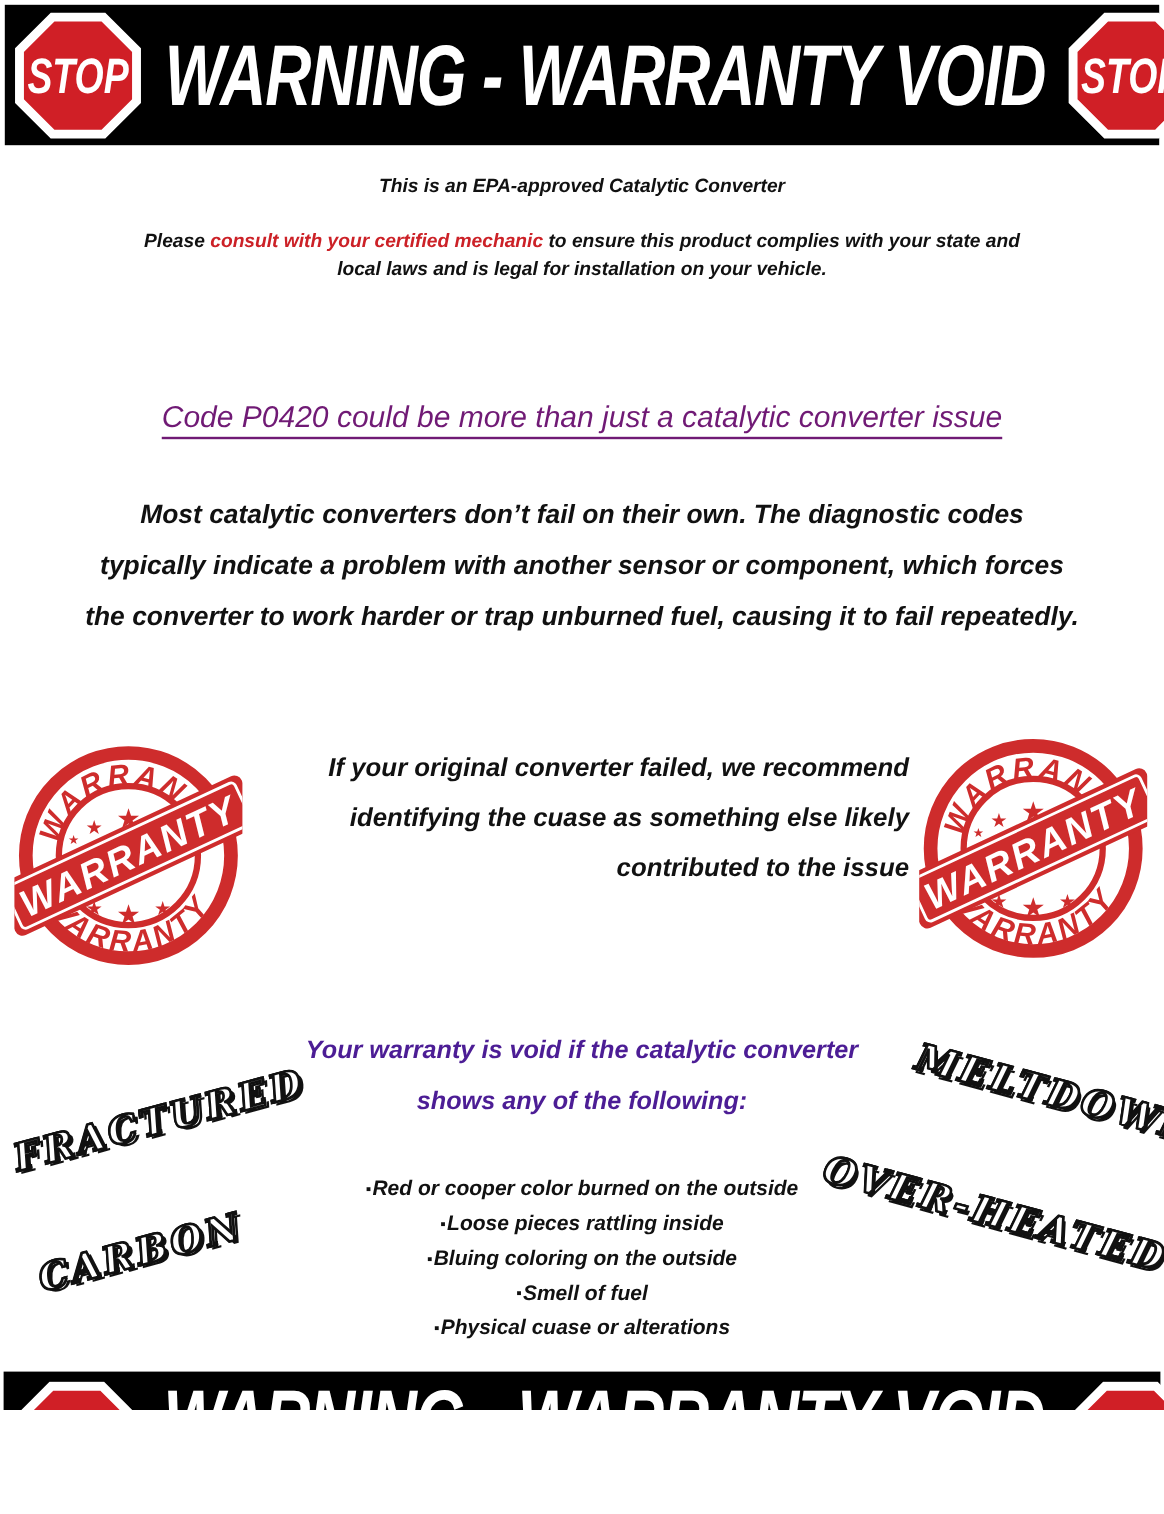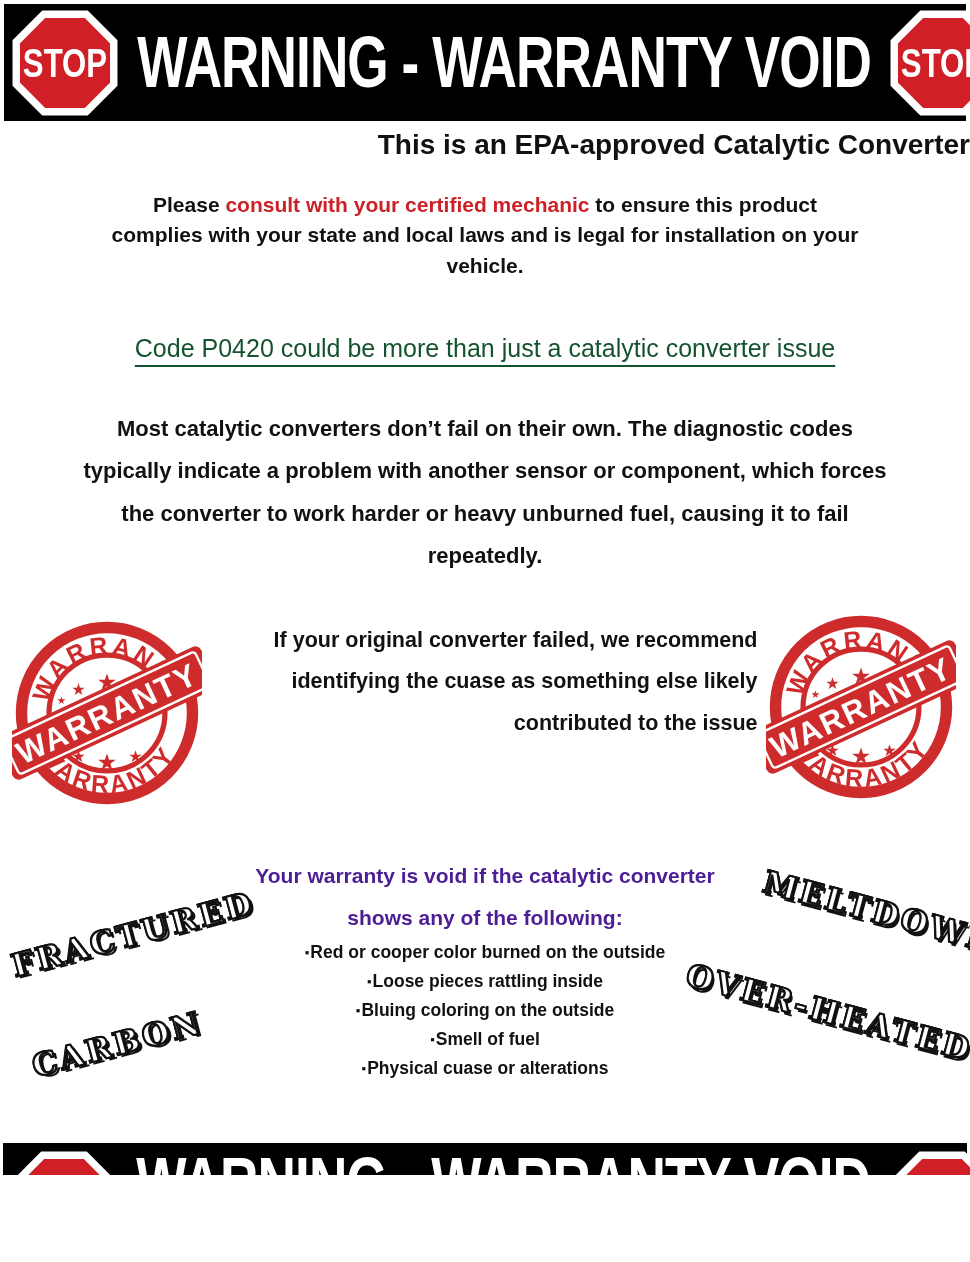--- a/index.html
+++ b/index.html
@@ -1,54 +1,54 @@
 <!DOCTYPE html>
 <html><head>
 <meta charset="utf-8">
 <style>
   html,body{margin:0;padding:0;background:#fff;}
   .page{
     position:relative;width:970px;height:1175px;background:#ffffff;
-    font-family:"Liberation Sans",sans-serif;overflow:hidden;color:#111;
+    font-family:"Liberation Sans",sans-serif;overflow:hidden;color:#111;font-style:italic;
   }
   
   .banner{
     position:absolute;background:#000;display:flex;align-items:center;
     justify-content:space-between;padding:0 8px;box-sizing:border-box;
   }
   .banner-top{top:4px;left:4px;right:4px;height:117px;}
   .banner-bottom{top:1143px;left:3px;right:3px;height:116px;align-items:flex-start;padding-top:8px;}
   .banner-title{
     flex:1;text-align:center;color:#fff;font-weight:700;font-size:56px;
     letter-spacing:-1px;transform:scaleY(1.28) scaleX(0.95);white-space:nowrap;
   }
   .stop-sign{width:106px;height:106px;flex:0 0 auto;}
   .stop-sign svg{width:100%;height:100%;}
   .stop-text{font-family:"Liberation Sans",sans-serif;font-weight:700;fill:#fff;}
   
   .blk{position:absolute;left:0;right:0;text-align:center;}
   .blk .inner{margin:0 auto;}
-  .intro{top:129px;font-size:28px;font-weight:700;text-align:right;}
-  .consult{top:190px;font-size:21px;font-weight:700;line-height:1.45;}
+  .intro{top:147px;font-size:16px;font-weight:700;}
+  .consult{top:190px;font-size:16px;font-weight:700;line-height:1.45;}
   .consult .inner{max-width:760px;}
   .red{color:#cc2127;}
-  .code-heading{top:334px;font-size:25px;color:#14532d;}
+  .code-heading{top:334px;font-size:25px;color:#701a75;}
   .code-heading .inner{
     display:inline-block;text-decoration:underline;
     text-decoration-thickness:2px;text-underline-offset:8px;
   }
   .explanation{top:408px;font-size:22px;font-weight:700;line-height:1.93;}
   .explanation .inner{max-width:830px;}
   .recommendation{top:620px;font-size:21.5px;font-weight:700;line-height:1.92;}
   .recommendation .inner{max-width:545px;text-align:right;}
   .failure{top:772px;font-size:26px;font-weight:400;line-height:1.55;}
   .failure .inner{max-width:480px;}
   .void-heading{top:855px;font-size:21px;font-weight:700;color:#4c1d95;line-height:2.0;}
   .void-heading .inner{max-width:510px;}
-  .void-list{top:938px;font-size:17.5px;font-weight:700;line-height:29px;}
+  .void-list{top:976px;font-size:17.5px;font-weight:700;line-height:29px;}
   .vl-item .bullet{font-size:13px;vertical-align:1px;margin-right:1px;}
   
   .deco{
     position:absolute;font-family:"DejaVu Serif",serif;font-weight:700;
     letter-spacing:3px;white-space:nowrap;color:#fff;font-size:31px;
     -webkit-text-stroke:2px #111;
     text-shadow:-1px -1px 0 #111,1px -1px 0 #111,-1px 1px 0 #111,1px 1px 0 #111,3px 3px 0 #111;
   }
   .deco-fractured{left:8px;top:916px;transform:rotate(-15deg);}
   .deco-carbon{left:30px;top:1026px;transform:rotate(-15deg);}
@@ -96,21 +96,21 @@
 
   <div class="blk consult">
     <div class="inner"><span>Please </span><span class="red">consult with your certified mechanic</span><span> to ensure this product complies with your state and local laws and is legal for installation on your vehicle.</span></div>
   </div>
 
   <div class="blk code-heading">
     <div class="inner">Code P0420 could be more than just a catalytic converter issue</div>
   </div>
 
   <div class="blk explanation">
-    <div class="inner">Most catalytic converters don’t fail on their own. The diagnostic codes typically indicate a problem with another sensor or component, which forces the converter to work harder or heavy unburned fuel, causing it to fail repeatedly.</div>
+    <div class="inner">Most catalytic converters don’t fail on their own. The diagnostic codes typically indicate a problem with another sensor or component, which forces the converter to work harder or trap unburned fuel, causing it to fail repeatedly.</div>
   </div>
 
   <div class="stamp stamp-left">
     <svg viewBox="0 0 200 200">
       <defs>
         <path id="arcTopL" d="M 38 100 A 62 62 0 0 1 162 100"></path>
         <path id="arcBotL" d="M 16 100 A 84 84 0 0 0 184 100"></path>
       </defs>
       <circle cx="100" cy="100" r="90" fill="none" stroke="#ce2c2c" stroke-width="12"></circle>
       <circle cx="100" cy="100" r="61" fill="none" stroke="#ce2c2c" stroke-width="5.5"></circle>

